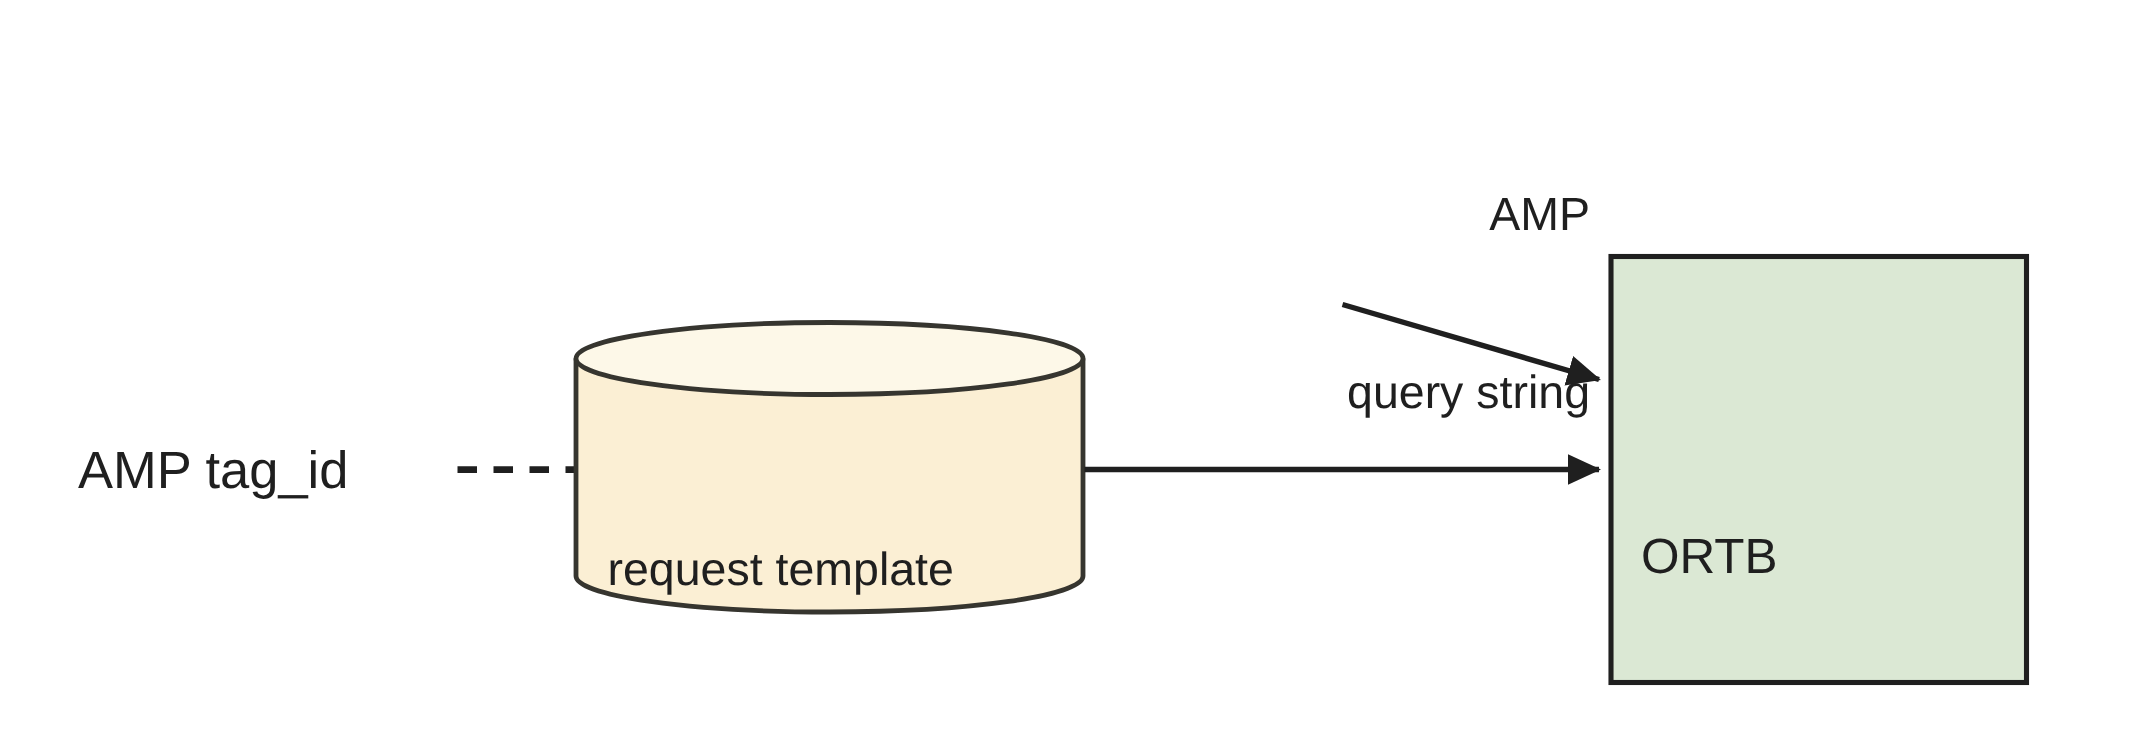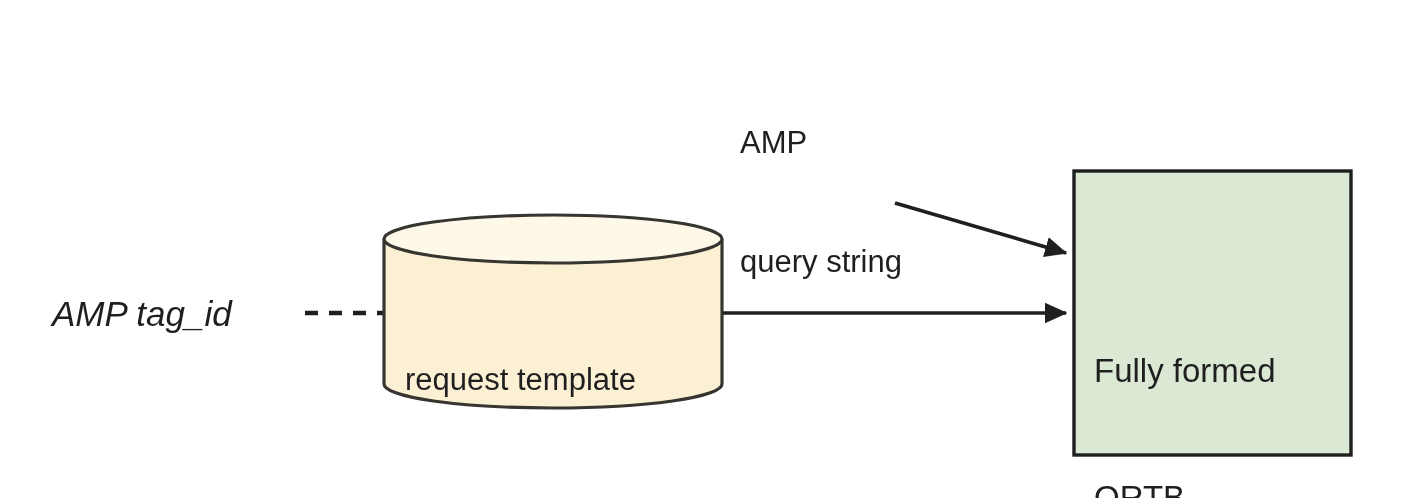--- a/index.html
+++ b/index.html
@@ -30,29 +30,28 @@
     font-family: "Liberation Sans", sans-serif;
     white-space: pre;
     line-height: 1.28;
   }
 
   
   #label-amp-tagid {
     left: 52px;
     top: 292px;
     font-size: 35px;
-    font-style: italic;
   }
 
   
   #label-query-params {
     left: 740px;
     top: 44px;
     width: 320px;
-    text-align: left;
+    text-align: right;
     font-size: 31px;
   }
   #label-query-params div {
     display: block;
   }
 
   
   #cylinder-text {
     left: 405px;
     top: 281px;
@@ -103,17 +102,16 @@
   <div class="txt" id="label-query-params">
     <div>AMP</div>
     <div>query string</div>
   </div>
 
   <div class="txt" id="cylinder-text">
     <div>request template</div>
   </div>
 
   <div class="txt" id="greenbox-text">
-    <div>Fully formed</div>
     <div>ORTB</div>
   </div>
 
 </div>
 
 </body></html>

